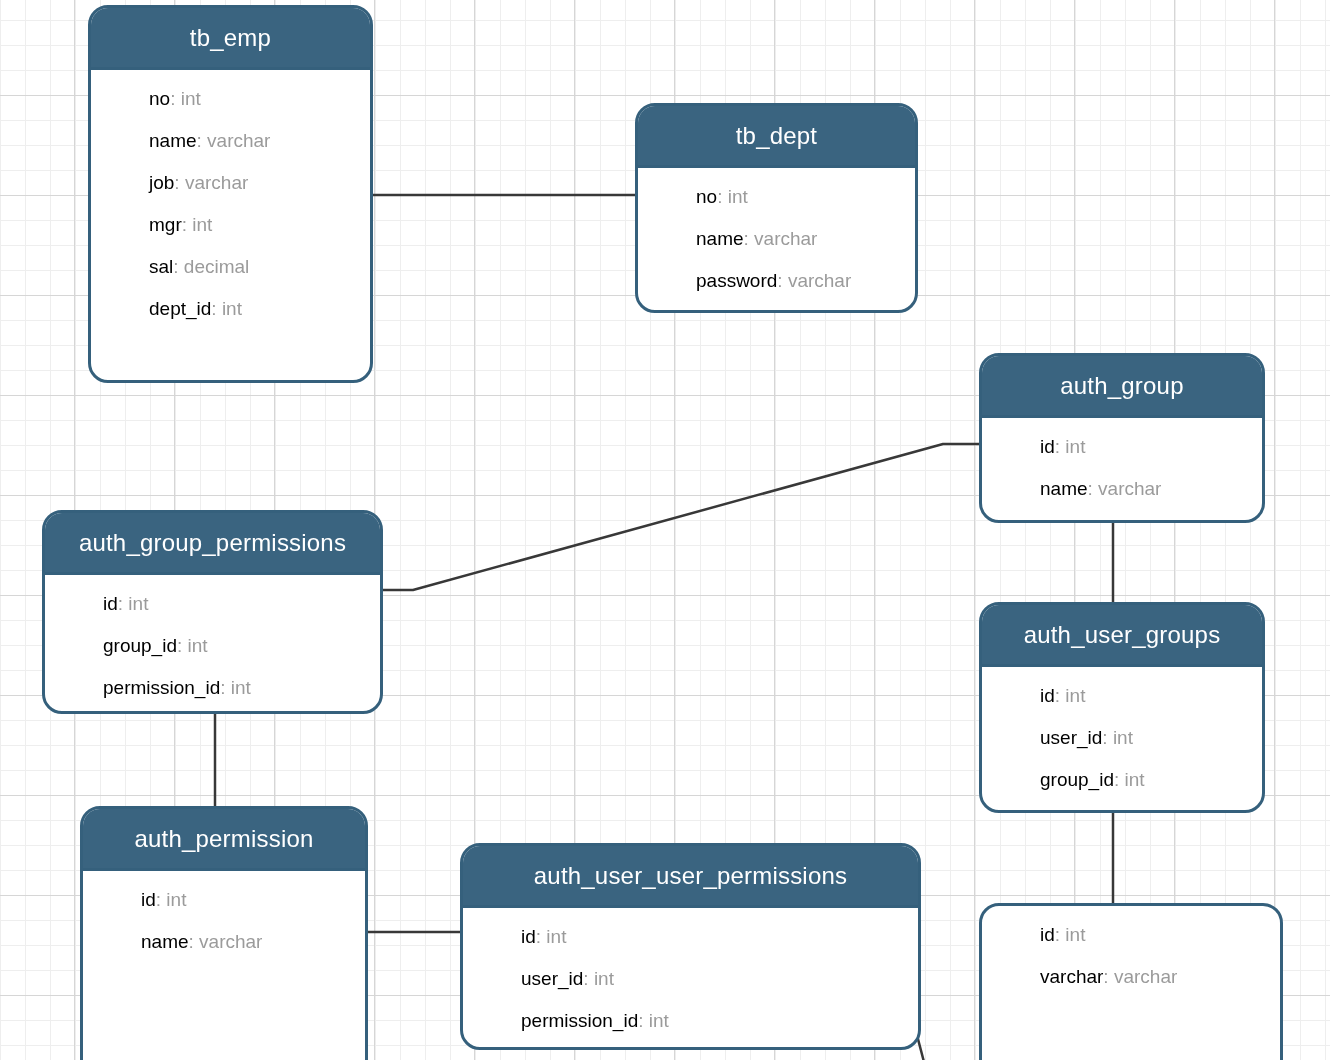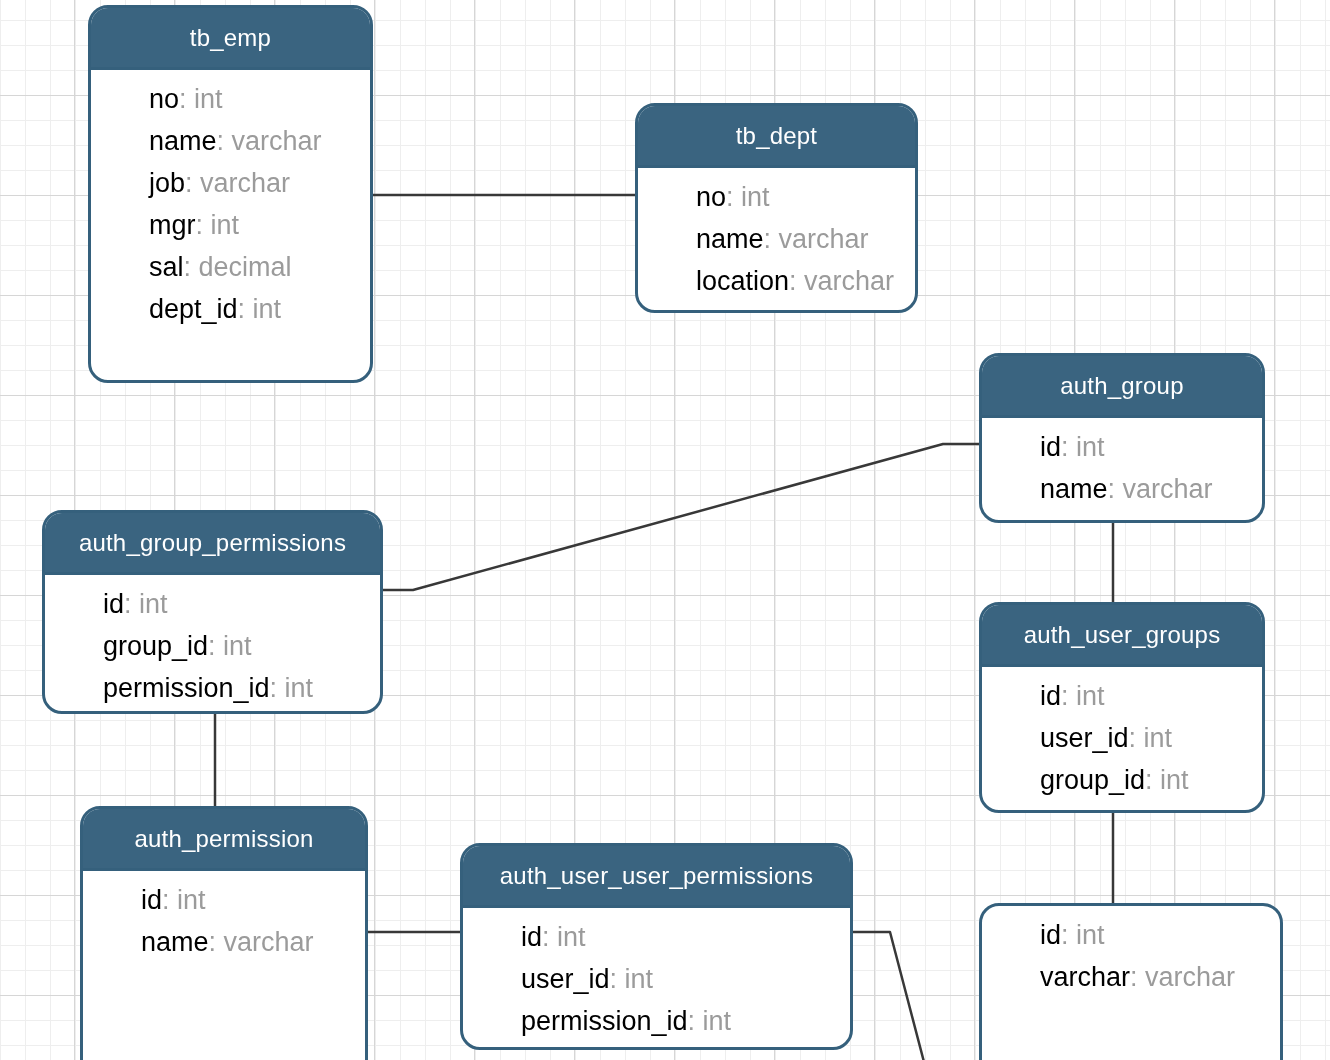--- a/index.html
+++ b/index.html
@@ -40,21 +40,21 @@
     text-align: center;
     color: #ffffff;
     font-size: 24px;
     letter-spacing: 0.2px;
     white-space: nowrap;
   }
   .tbl-body { padding: 8px 0 6px 0; }
   .field-row {
     height: 42px; line-height: 42px;
     padding-left: 58px;
-    font-size: 27px;
+    font-size: 19px;
     white-space: nowrap;
   }
   .field-name { color: #000000; }
   .field-type { color: #9b9b9b; }
 </style>
 </head>
 <body>
 
 <div class="canvas">
   <svg id="edge-layer" width="1330" height="1060" viewBox="0 0 1330 1060">
@@ -77,21 +77,21 @@
           <div class="field-row"><span class="field-name">mgr</span><span class="field-type">: int</span></div>
           <div class="field-row"><span class="field-name">sal</span><span class="field-type">: decimal</span></div>
           <div class="field-row"><span class="field-name">dept_id</span><span class="field-type">: int</span></div>
         </div>
       </div>
       <div class="tbl" style="left: 635px; top: 103px; width: 283px; height: 210px;">
         <div class="tbl-header"><span>tb_dept</span></div>
         <div class="tbl-body">
           <div class="field-row"><span class="field-name">no</span><span class="field-type">: int</span></div>
           <div class="field-row"><span class="field-name">name</span><span class="field-type">: varchar</span></div>
-          <div class="field-row"><span class="field-name">location</span><span class="field-type">: varchar</span></div>
+          <div class="field-row"><span class="field-name">password</span><span class="field-type">: varchar</span></div>
         </div>
       </div>
       <div class="tbl" style="left: 979px; top: 353px; width: 286px; height: 170px;">
         <div class="tbl-header"><span>auth_group</span></div>
         <div class="tbl-body">
           <div class="field-row"><span class="field-name">id</span><span class="field-type">: int</span></div>
           <div class="field-row"><span class="field-name">name</span><span class="field-type">: varchar</span></div>
         </div>
       </div>
       <div class="tbl" style="left: 42px; top: 483px; width: 341px; height: 204px; margin-top: 27px;">
@@ -110,21 +110,21 @@
           <div class="field-row"><span class="field-name">group_id</span><span class="field-type">: int</span></div>
         </div>
       </div>
       <div class="tbl" style="left: 80px; top: 806px; width: 288px; height: 299px;">
         <div class="tbl-header"><span>auth_permission</span></div>
         <div class="tbl-body">
           <div class="field-row"><span class="field-name">id</span><span class="field-type">: int</span></div>
           <div class="field-row"><span class="field-name">name</span><span class="field-type">: varchar</span></div>
         </div>
       </div>
-      <div class="tbl" style="left: 460px; top: 843px; width: 393px; height: 207px;">
+      <div class="tbl" style="left: 460px; top: 843px; width: 461px; height: 207px;">
         <div class="tbl-header"><span>auth_user_user_permissions</span></div>
         <div class="tbl-body">
           <div class="field-row"><span class="field-name">id</span><span class="field-type">: int</span></div>
           <div class="field-row"><span class="field-name">user_id</span><span class="field-type">: int</span></div>
           <div class="field-row"><span class="field-name">permission_id</span><span class="field-type">: int</span></div>
         </div>
       </div>
       <div class="tbl" style="left: 979px; top: 903px; width: 304px; height: 210px;">
         <div class="tbl-body">
           <div class="field-row"><span class="field-name">id</span><span class="field-type">: int</span></div>

